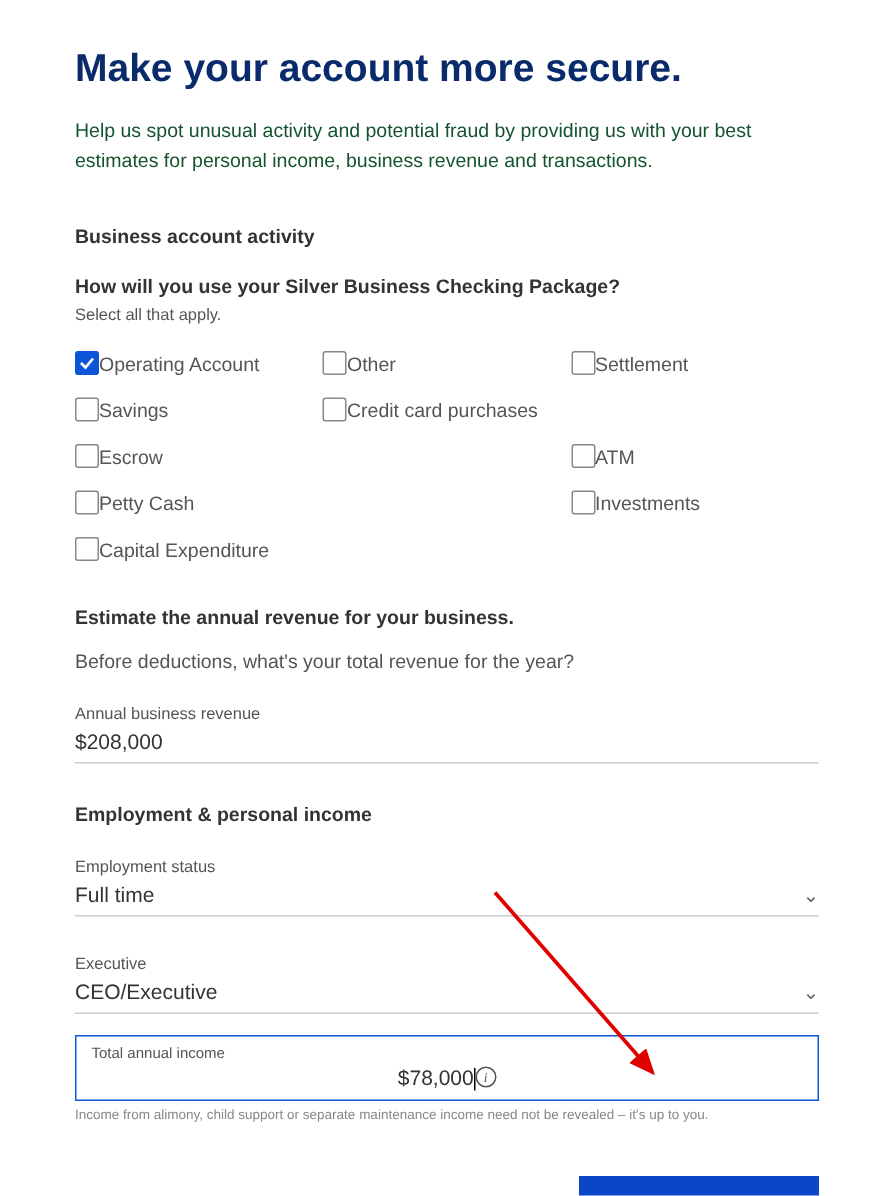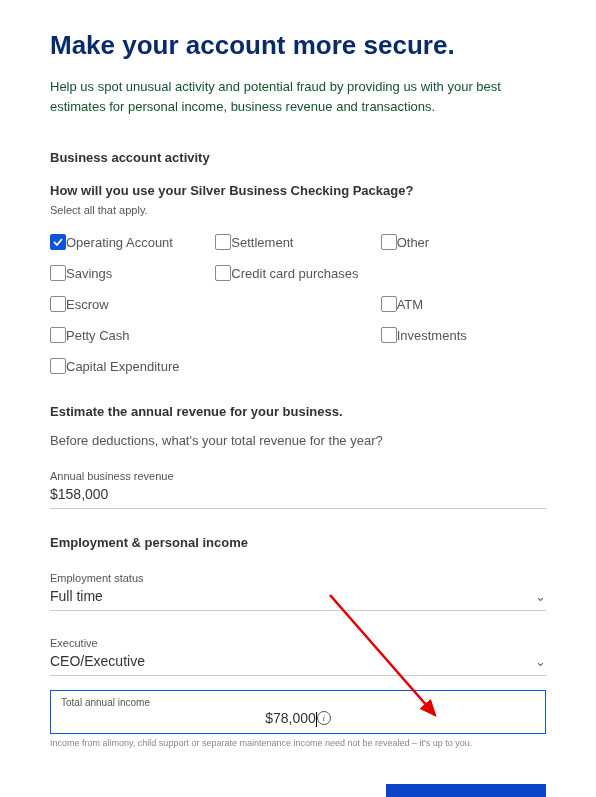--- a/index.html
+++ b/index.html
@@ -48,25 +48,25 @@
     <div class="cb">
       <span class="box checked">
         <svg viewBox="0 0 10 10">
           <path d="M1 5 L4 8 L9 2" stroke="#fff" stroke-width="1.8" fill="none"></path>
         </svg>
       </span>
       <span>Operating Account</span>
     </div>
     <div class="cb">
       <span class="box"></span>
-      <span>Settlement</span>
+      <span>Other</span>
     </div>
     <div class="cb">
       <span class="box"></span>
-      <span>Other</span>
+      <span>Settlement</span>
     </div>
     <div class="cb">
       <span class="box"></span>
       <span>Savings</span>
     </div>
     <div class="cb">
       <span class="box"></span>
       <span>Credit card purchases</span>
     </div>
     <div></div>
@@ -94,21 +94,21 @@
     </div>
     <div></div>
   </div>
 
 <div class="question" style="margin-bottom:14px;">Estimate the annual revenue for your business.</div>
 <div class="subtext">Before deductions, what's your total revenue for the year?</div>
 
 <div class="field-block">
   <div class="field-label">Annual business revenue</div>
   <div class="field-value">
-    <span>$158,000</span>
+    <span>$208,000</span>
   </div>
 </div>
 
 <div class="section-title" style="margin-bottom:22px;">Employment &amp; personal income</div>
 
 <div class="field-block">
   <div class="field-label">Employment status</div>
   <div class="field-value select-row">
     <span>Full time</span>
     <span class="chevron">⌄</span>

